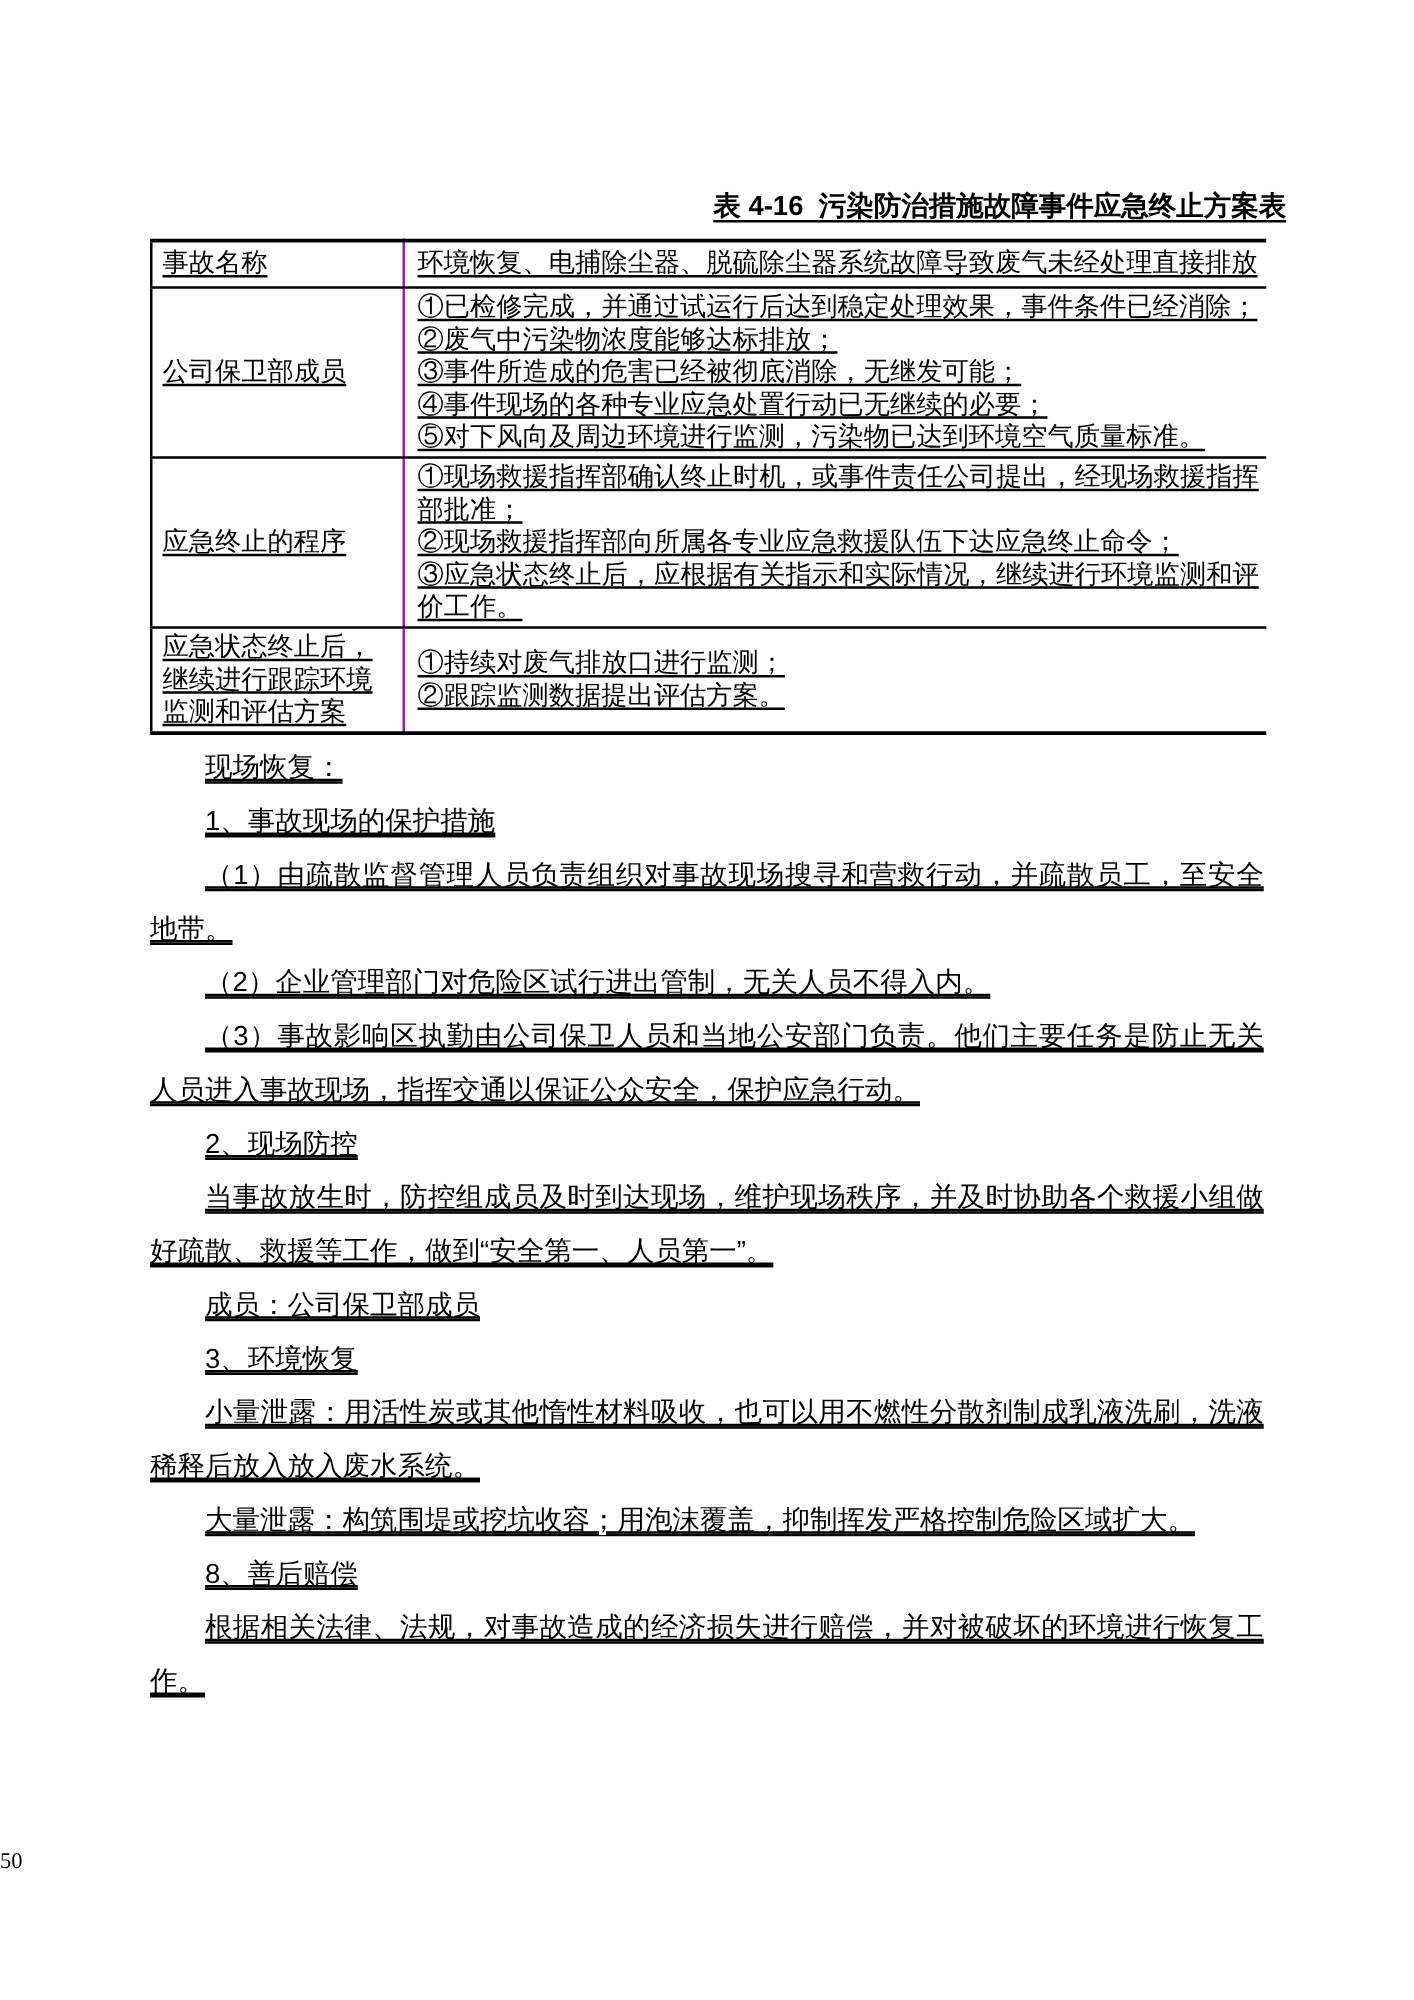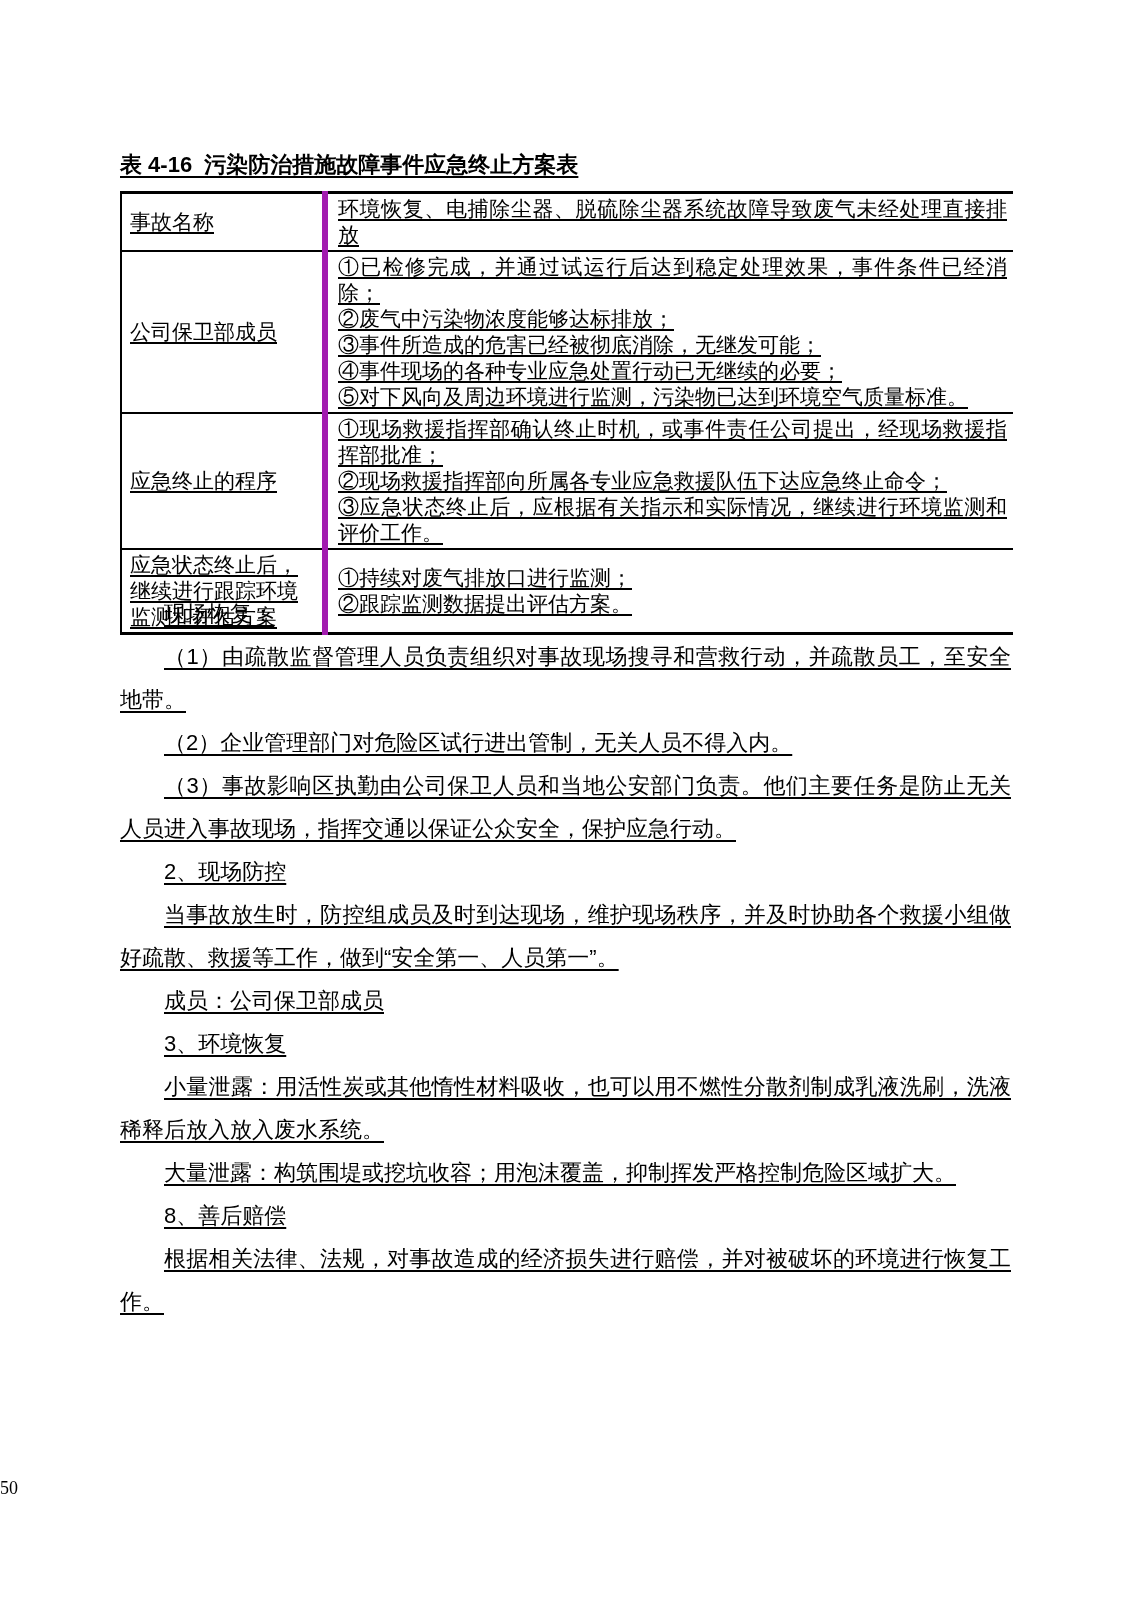--- a/index.html
+++ b/index.html
@@ -11,25 +11,25 @@
     position: relative;
     width: 1131px;
     height: 1600px;
     background: #ffffff;
     font-family: "Liberation Sans", sans-serif;
     color: #000000;
     overflow: hidden;
   }
   .doc-title {
     position: absolute;
-    left: 120px;
+    left: 136px;
     top: 150px;
     width: 893px;
     margin: 0;
-    text-align: left;
+    text-align: right;
     font-size: 22px;
     font-weight: bold;
     line-height: 30px;
     white-space: pre-wrap;
     text-decoration: underline;
     text-underline-offset: 4px;
     text-decoration-thickness: 2px;
   }
   table.etable {
     position: absolute;
@@ -46,39 +46,40 @@
   }
   .etable td {
     vertical-align: middle;
     border-bottom: 2px solid #000;
     line-height: 26px;
     text-decoration: underline;
     text-underline-offset: 3px;
   }
   .etable td.label-cell {
     width: 188px;
-    border-right: 6px solid #a21caf;
+    border-right: 2px solid #a21caf;
     padding: 2px 4px 2px 8px;
   }
   .etable td.content-cell {
     padding: 2px 6px 2px 10px;
   }
   .etable tr:nth-child(1) { height: 37px; }
   .etable tr:nth-child(2) { height: 130px; }
   .etable tr:nth-child(3) { height: 129px; }
   .etable tr:nth-child(4) { height: 78px; }
   .cell-line {
     text-align: justify;
   }
   .body-text {
     position: absolute;
     left: 120px;
     top: 592px;
     width: 891px;
     font-size: 22px;
+    text-decoration: underline;
   }
   .bp {
     margin: 0;
     line-height: 43px;
     text-indent: 2em;
     text-align: justify;
     text-decoration: underline;
     text-underline-offset: 4px;
   }
   .page-number {
@@ -130,20 +131,21 @@
           <td class="content-cell">
             <div class="cell-line">①持续对废气排放口进行监测；</div>
             <div class="cell-line">②跟踪监测数据提出评估方案。</div>
           </td>
         </tr>
       </tbody>
   </table>
 
   <div class="body-text">
       <p class="bp">现场恢复：</p>
+      <p class="bp">1、事故现场的保护措施</p>
       <p class="bp">（1）由疏散监督管理人员负责组织对事故现场搜寻和营救行动，并疏散员工，至安全地带。</p>
       <p class="bp">（2）企业管理部门对危险区试行进出管制，无关人员不得入内。</p>
       <p class="bp">（3）事故影响区执勤由公司保卫人员和当地公安部门负责。他们主要任务是防止无关人员进入事故现场，指挥交通以保证公众安全，保护应急行动。</p>
       <p class="bp">2、现场防控</p>
       <p class="bp">当事故放生时，防控组成员及时到达现场，维护现场秩序，并及时协助各个救援小组做好疏散、救援等工作，做到“安全第一、人员第一”。</p>
       <p class="bp">成员：公司保卫部成员</p>
       <p class="bp">3、环境恢复</p>
       <p class="bp">小量泄露：用活性炭或其他惰性材料吸收，也可以用不燃性分散剂制成乳液洗刷，洗液稀释后放入放入废水系统。</p>
       <p class="bp">大量泄露：构筑围堤或挖坑收容；用泡沫覆盖，抑制挥发严格控制危险区域扩大。</p>
       <p class="bp">8、善后赔偿</p>

